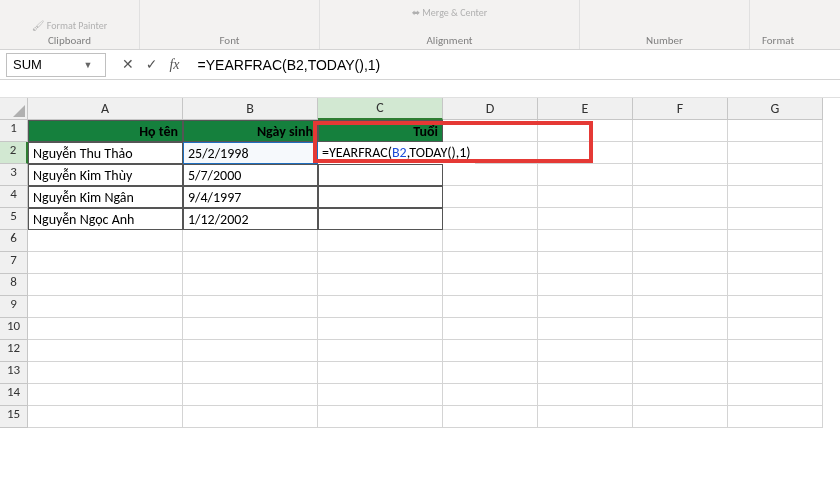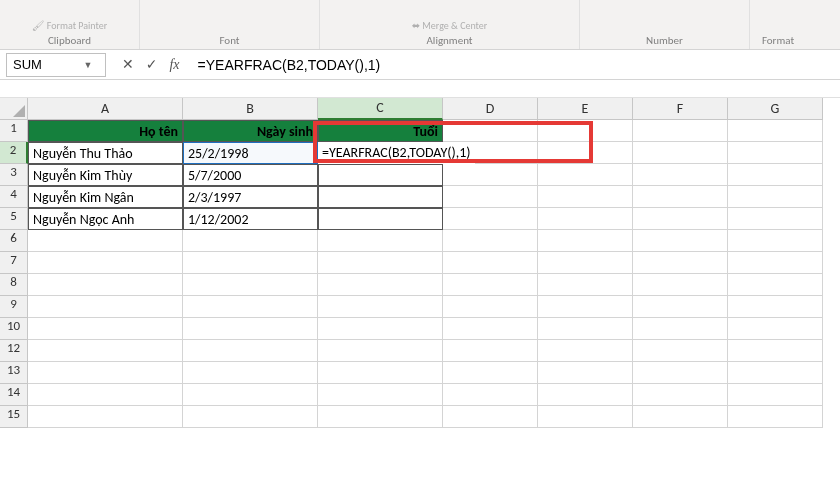--- a/index.html
+++ b/index.html
@@ -27,21 +27,21 @@
     border-right: 1px solid #e0e0e0;
     display: flex;
     flex-direction: column;
     align-items: center;
     justify-content: flex-end;
     height: 100%;
   }
   .ribbon-group .icons-row { color: #b0b0b0; font-size: 10px; margin-bottom: 2px; }
   .rg-clipboard { width: 140px; }
   .rg-font { width: 180px; }
-  .rg-alignment { width: 260px; }
+  .rg-alignment { width: 260px; gap: 13px; }
   .rg-number { width: 170px; }
   .rg-format { width: 70px; text-align: left; padding-left: 6px; border-right: none; }
   .namebox-row {
     display: flex;
     align-items: center;
     height: 30px;
     border-bottom: 1px solid #d4d4d4;
     background: #fff;
   }
   .name-box {
@@ -155,21 +155,21 @@
   .formula-overlay {
     position: absolute;
     left: -2px; top: -2px;
     background: #fff;
     white-space: nowrap;
     padding: 2px 4px;
     font-size: 14px;
     line-height: 18px;
     z-index: 10;
   }
-  .formula-overlay .ref { color: #000000; }
+  .formula-overlay .ref { color: #1d4ed8; }
   .red-box {
     position: absolute;
     border: 4px solid #e53935;
     left: 313px;
     top: 1px;
     width: 280px;
     height: 42px;
     z-index: 20;
     pointer-events: none;
   }
@@ -271,21 +271,21 @@
           <div class="cell data wC"></div>
           <div class="cell wD"></div>
           <div class="cell wE"></div>
           <div class="cell wF"></div>
           <div class="cell wG"></div>
         </div>
 
         <div class="grid-row">
           <div class="row-h">4</div>
           <div class="cell data wA">Nguyễn Kim Ngân</div>
-          <div class="cell data right wB">2/3/1997</div>
+          <div class="cell data right wB">9/4/1997</div>
           <div class="cell data wC"></div>
           <div class="cell wD"></div>
           <div class="cell wE"></div>
           <div class="cell wF"></div>
           <div class="cell wG"></div>
         </div>
 
         <div class="grid-row">
           <div class="row-h">5</div>
           <div class="cell data wA">Nguyễn Ngọc Anh</div>

